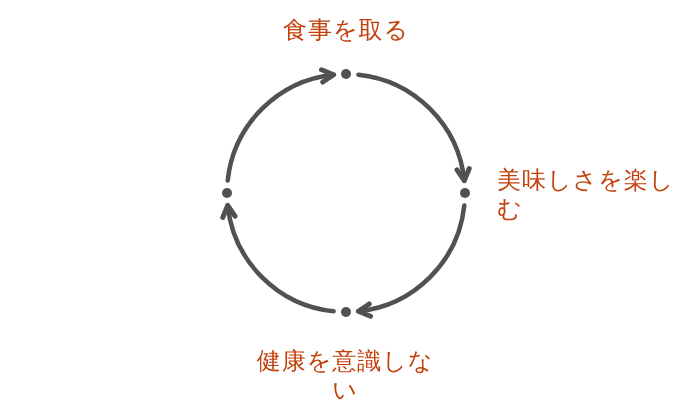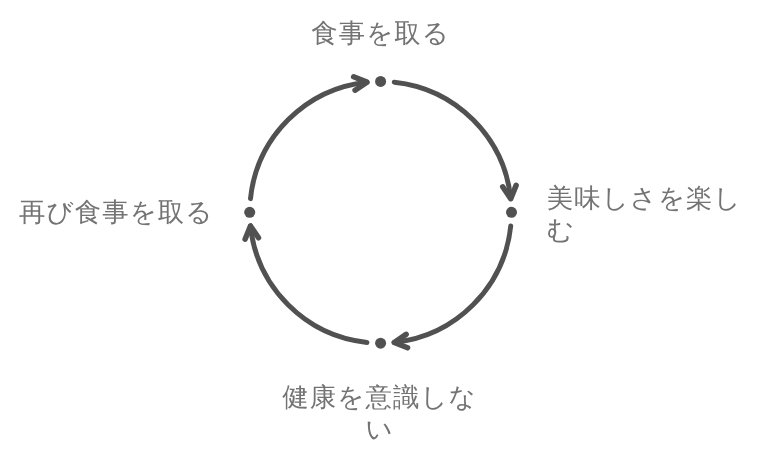--- a/index.html
+++ b/index.html
@@ -32,21 +32,21 @@
     stroke-width: 5;
     stroke-linecap: round;
     stroke-linejoin: round;
   }
   .node-dot {
     fill: #515151;
     stroke: none;
   }
   .label {
     position: absolute;
-    color: #737373;
+    color: #c2410c;
     font-size: 24px;
     line-height: 29px;
     letter-spacing: 1px;
   }
   .label-top {
     left: 246px;
     top: 16px;
     width: 200px;
     text-align: center;
   }
@@ -88,15 +88,14 @@
 
     <circle class="node-dot" cx="346" cy="74" r="5"></circle>
     <circle class="node-dot" cx="465" cy="193" r="5"></circle>
     <circle class="node-dot" cx="346" cy="312" r="5"></circle>
     <circle class="node-dot" cx="227" cy="193" r="5"></circle>
   </svg>
 
   <div class="label label-top">食事を取る</div>
   <div class="label label-bottom">健康を意識しない</div>
   <div class="label label-right">美味しさを楽しむ</div>
-  <div class="label label-left">再び食事を取る</div>
 
 </div>
 
 </body></html>

